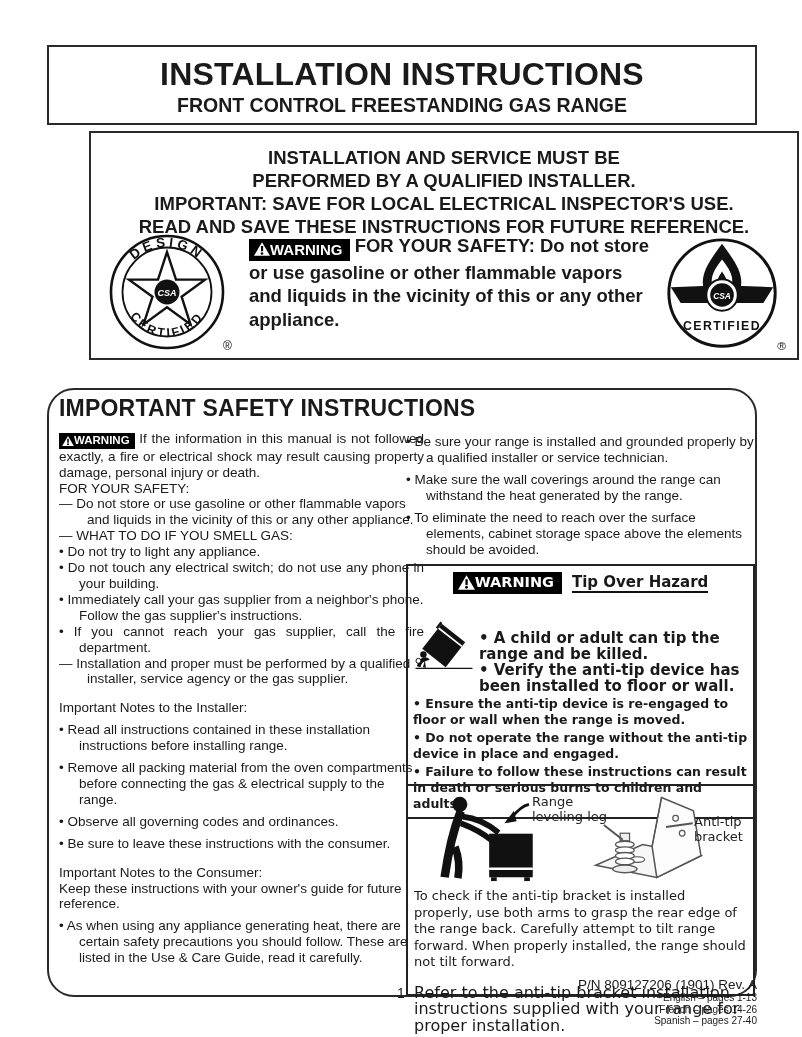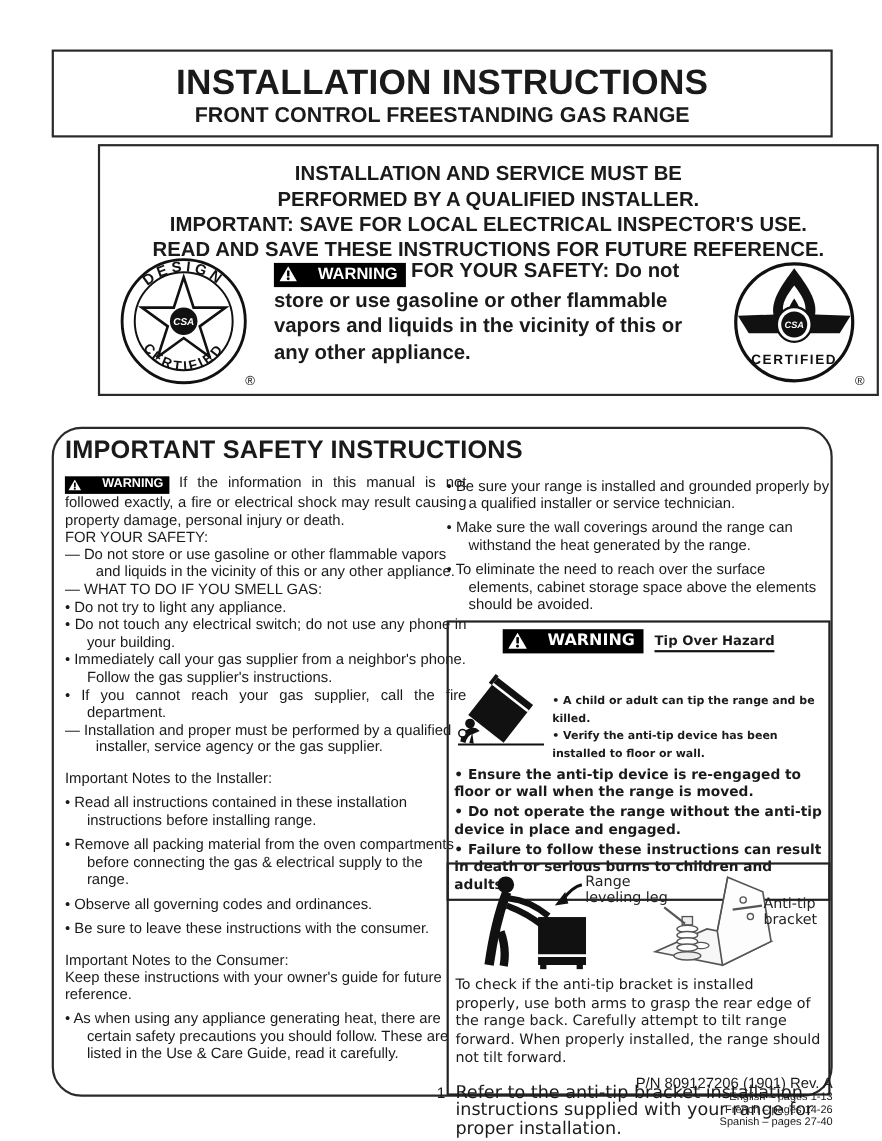--- a/index.html
+++ b/index.html
@@ -8,21 +8,21 @@
   .abs{position:absolute;}
   .box{position:absolute;border:2px solid #2a2a2a;background:#fff;box-sizing:border-box;}
   .ctr{text-align:center;}
   
   #title-box{left:47px;top:45px;width:710px;height:80px;}
   .t1{font-size:32px;font-weight:bold;margin-top:9px;letter-spacing:.2px;}
   .t2{font-size:19.5px;font-weight:bold;margin-top:1px;}
   
   #service-box{left:47px;top:131px;width:710px;height:229px;margin-left:42px;}
   .svc{font-size:18.5px;font-weight:bold;line-height:23px;margin-top:13px;}
-  .wbadge{display:inline-flex;align-items:center;gap:19px;background:#000;color:#fff;
+  .wbadge{display:inline-flex;align-items:center;gap:0;background:#000;color:#fff;
           font-weight:bold;padding:1px 6px 2px 4px;line-height:1;vertical-align:-3px;}
   .wbadge svg{display:block;}
   #svc-warn{position:absolute;left:158px;top:101px;width:400px;text-align:left;
             font-size:18.5px;font-weight:bold;line-height:23.5px;}
   #svc-warn .wbadge{font-size:15px;padding:3px 7px 4px 5px;vertical-align:-4px;}
   
   #safety-box{left:47px;top:388px;width:710px;height:609px;border-radius:27px;}
   #safety-heading{position:absolute;left:10px;top:5px;font-size:23px;font-weight:bold;letter-spacing:.2px;}
   #col-left{position:absolute;left:10px;top:41px;width:365px;font-size:13.5px;line-height:15.9px;}
   #col-right{position:absolute;left:357px;top:44px;width:349px;font-size:13.5px;line-height:16px;}
@@ -30,23 +30,23 @@
   .hang-b{padding-left:20px;text-indent:-20px;}
   .hang-d{padding-left:28px;text-indent:-28px;}
   .mt6{margin-top:6px;}
   .mt14{margin-top:13px;}
   #col-left .wbadge{font-size:11.5px;padding:2px 5px 2px 3px;vertical-align:-3px;}
   
   #tip-box{position:absolute;left:0px;top:130px;width:349px;border:2px solid #222;
            box-sizing:border-box;font-family:"DejaVu Sans",sans-serif;padding:4px 5px 5px 5px;}
   .tip-head{display:flex;justify-content:center;align-items:center;gap:10px;margin-top:2px;}
   .tip-head .wbadge{font-size:14.5px;padding:3px 8px 4px 5px;}
-  .tip-title{font-size:12px;font-weight:bold;border-bottom:2.5px solid #111;padding-bottom:1px;}
+  .tip-title{font-size:15px;font-weight:bold;border-bottom:2.5px solid #111;padding-bottom:1px;}
   .tip-row{display:flex;gap:4px;align-items:flex-end;margin-top:3px;}
-  .tip-bullets{font-size:10px;font-weight:bold;line-height:16px;}
+  .tip-bullets{font-size:15px;font-weight:bold;line-height:16px;}
   .tip-full{font-size:12.5px;font-weight:bold;line-height:16px;margin-top:2px;}
   
   #bracket-box{position:absolute;left:0px;top:350px;width:349px;border:2px solid #222;
                box-sizing:border-box;font-family:"DejaVu Sans",sans-serif;padding:4px 6px 6px 6px;height:212px;}
   #bracket-art{position:relative;height:94px;}
   .art-label{position:absolute;font-size:13px;line-height:15px;color:#222;}
   .ptr{position:absolute;background:#555;height:1.5px;transform-origin:left center;}
   .bracket-p{font-size:13px;line-height:16.5px;margin-top:4px;}
   .bracket-p2{font-size:16px;line-height:16.5px;margin-top:14px;}
   

